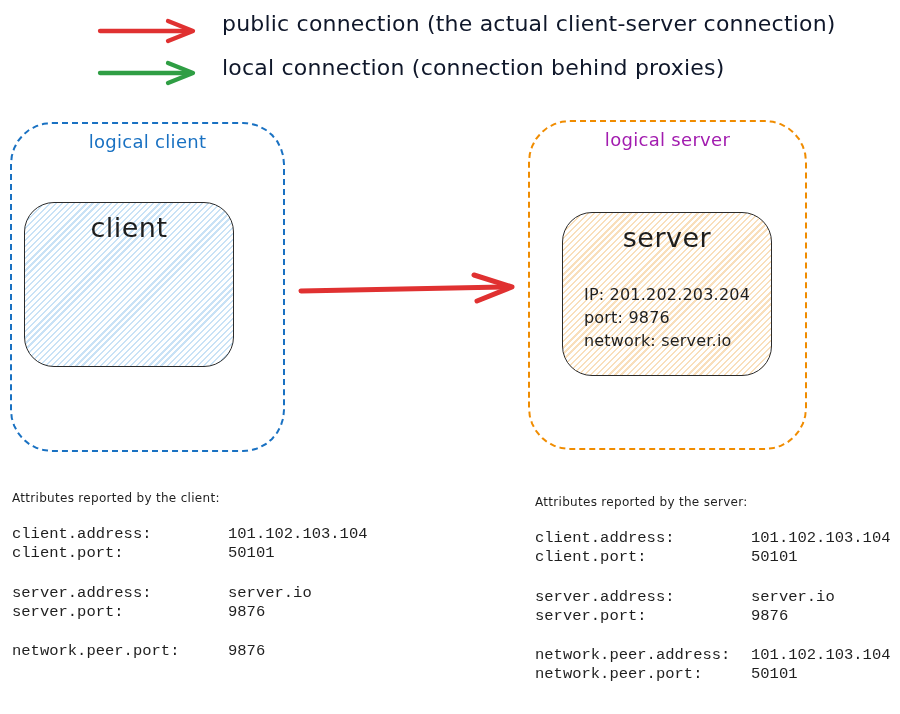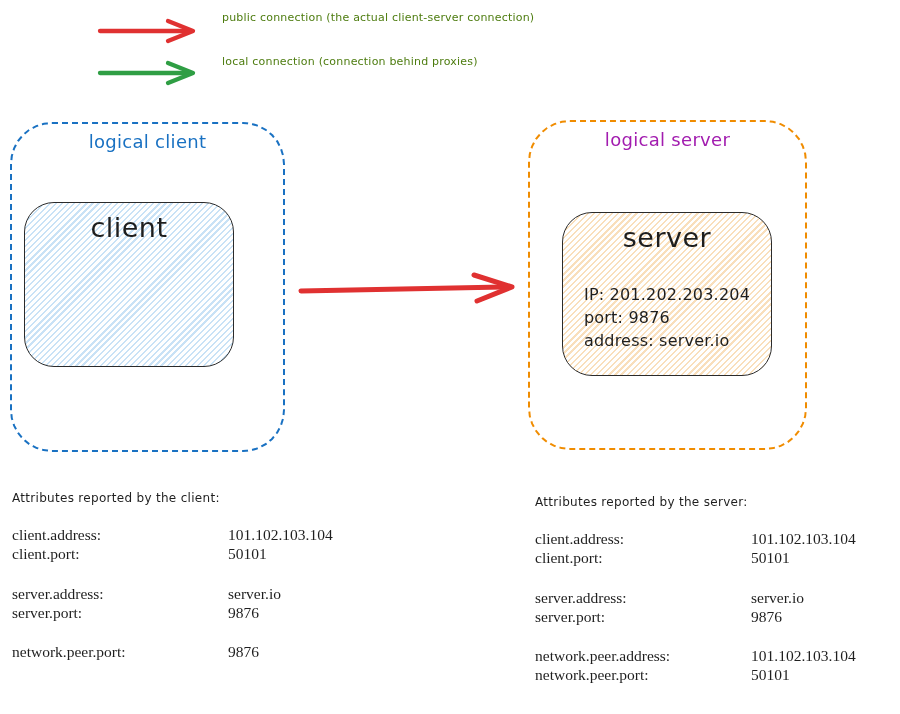--- a/index.html
+++ b/index.html
@@ -10,24 +10,24 @@
     background: #ffffff;
     font-family: "DejaVu Sans", sans-serif;
     color: #1e1e1e;
     overflow: hidden;
   }
   .abs { position: absolute; }
 
   
   .legend-label {
     position: absolute;
-    font-size: 11px;
+    font-size: 22px;
     letter-spacing: 0.2px;
     white-space: nowrap;
-    color: #4d7c0f;
+    color: #0f172a;
   }
 
   
   .group-box {
     position: absolute;
     border-radius: 42px;
     box-sizing: border-box;
   }
   .group-box.client {
     left: 10px; top: 122px; width: 275px; height: 330px;
@@ -85,21 +85,21 @@
   .attr-title {
     font-size: 12px;
     line-height: 24px;
     margin-bottom: 15px;
     white-space: nowrap;
     letter-spacing: 0.3px;
     color: #1f1f1f;
   }
   .attr-group { margin-bottom: 20px; }
   .attr-row {
-    font-family: Liberation Serif, serif;
+    font-family: Liberation Mono, monospace;
     font-size: 15.5px;
     line-height: 19.3px;
     white-space: pre;
     color: #1f1f1f;
   }
   .attr-key { display: inline-block; width: 216px; }
   svg { display: block; }
 </style>
 </head>
 <body>
@@ -127,21 +127,21 @@
     </div>
   </div>
 
   <div class="group-box server">
     <div class="group-label">logical server</div>
     <div class="node server-node">
       <div class="node-title">server</div>
       <div class="node-lines">
         <div>IP: 201.202.203.204</div>
         <div>port: 9876</div>
-        <div>address: server.io</div>
+        <div>network: server.io</div>
       </div>
     </div>
   </div>
 
   <svg class="abs" style="left:296px; top:270px;" width="224" height="36" viewBox="0 0 224 36">
     <path d="M5 21 L207 17" fill="none" stroke-width="5" stroke-linecap="round" stroke="#e03131"></path>
     <path d="M178 5 L216 17 L181 31" fill="none" stroke-width="5" stroke-linecap="round" stroke-linejoin="round" stroke="#e03131"></path>
   </svg>
 
   <div class="attr-block left">

